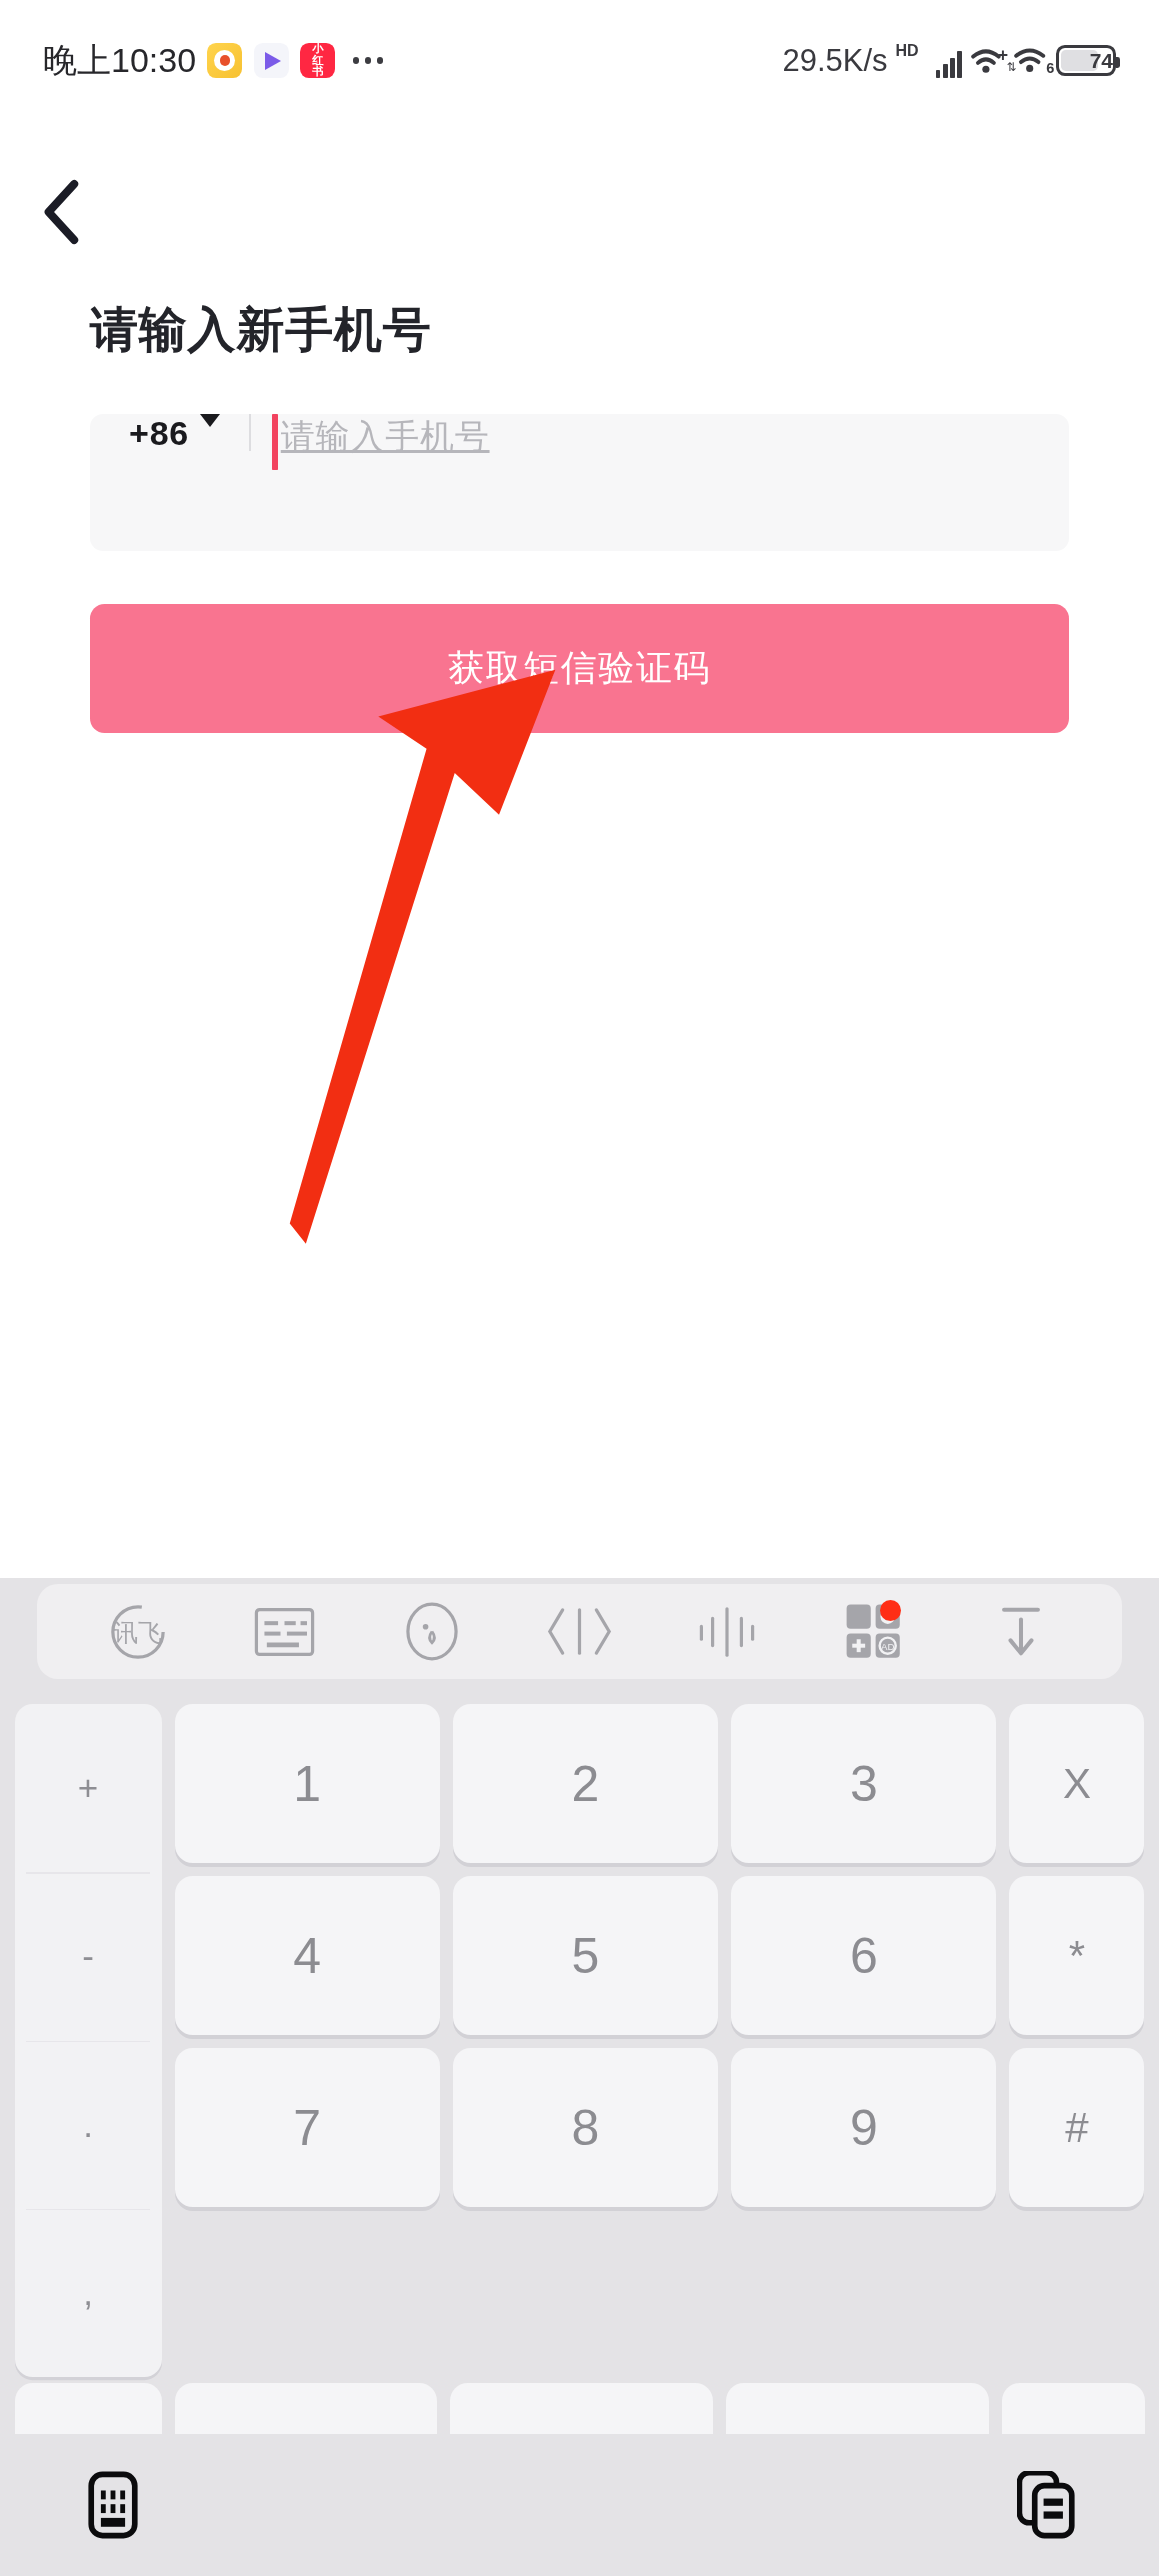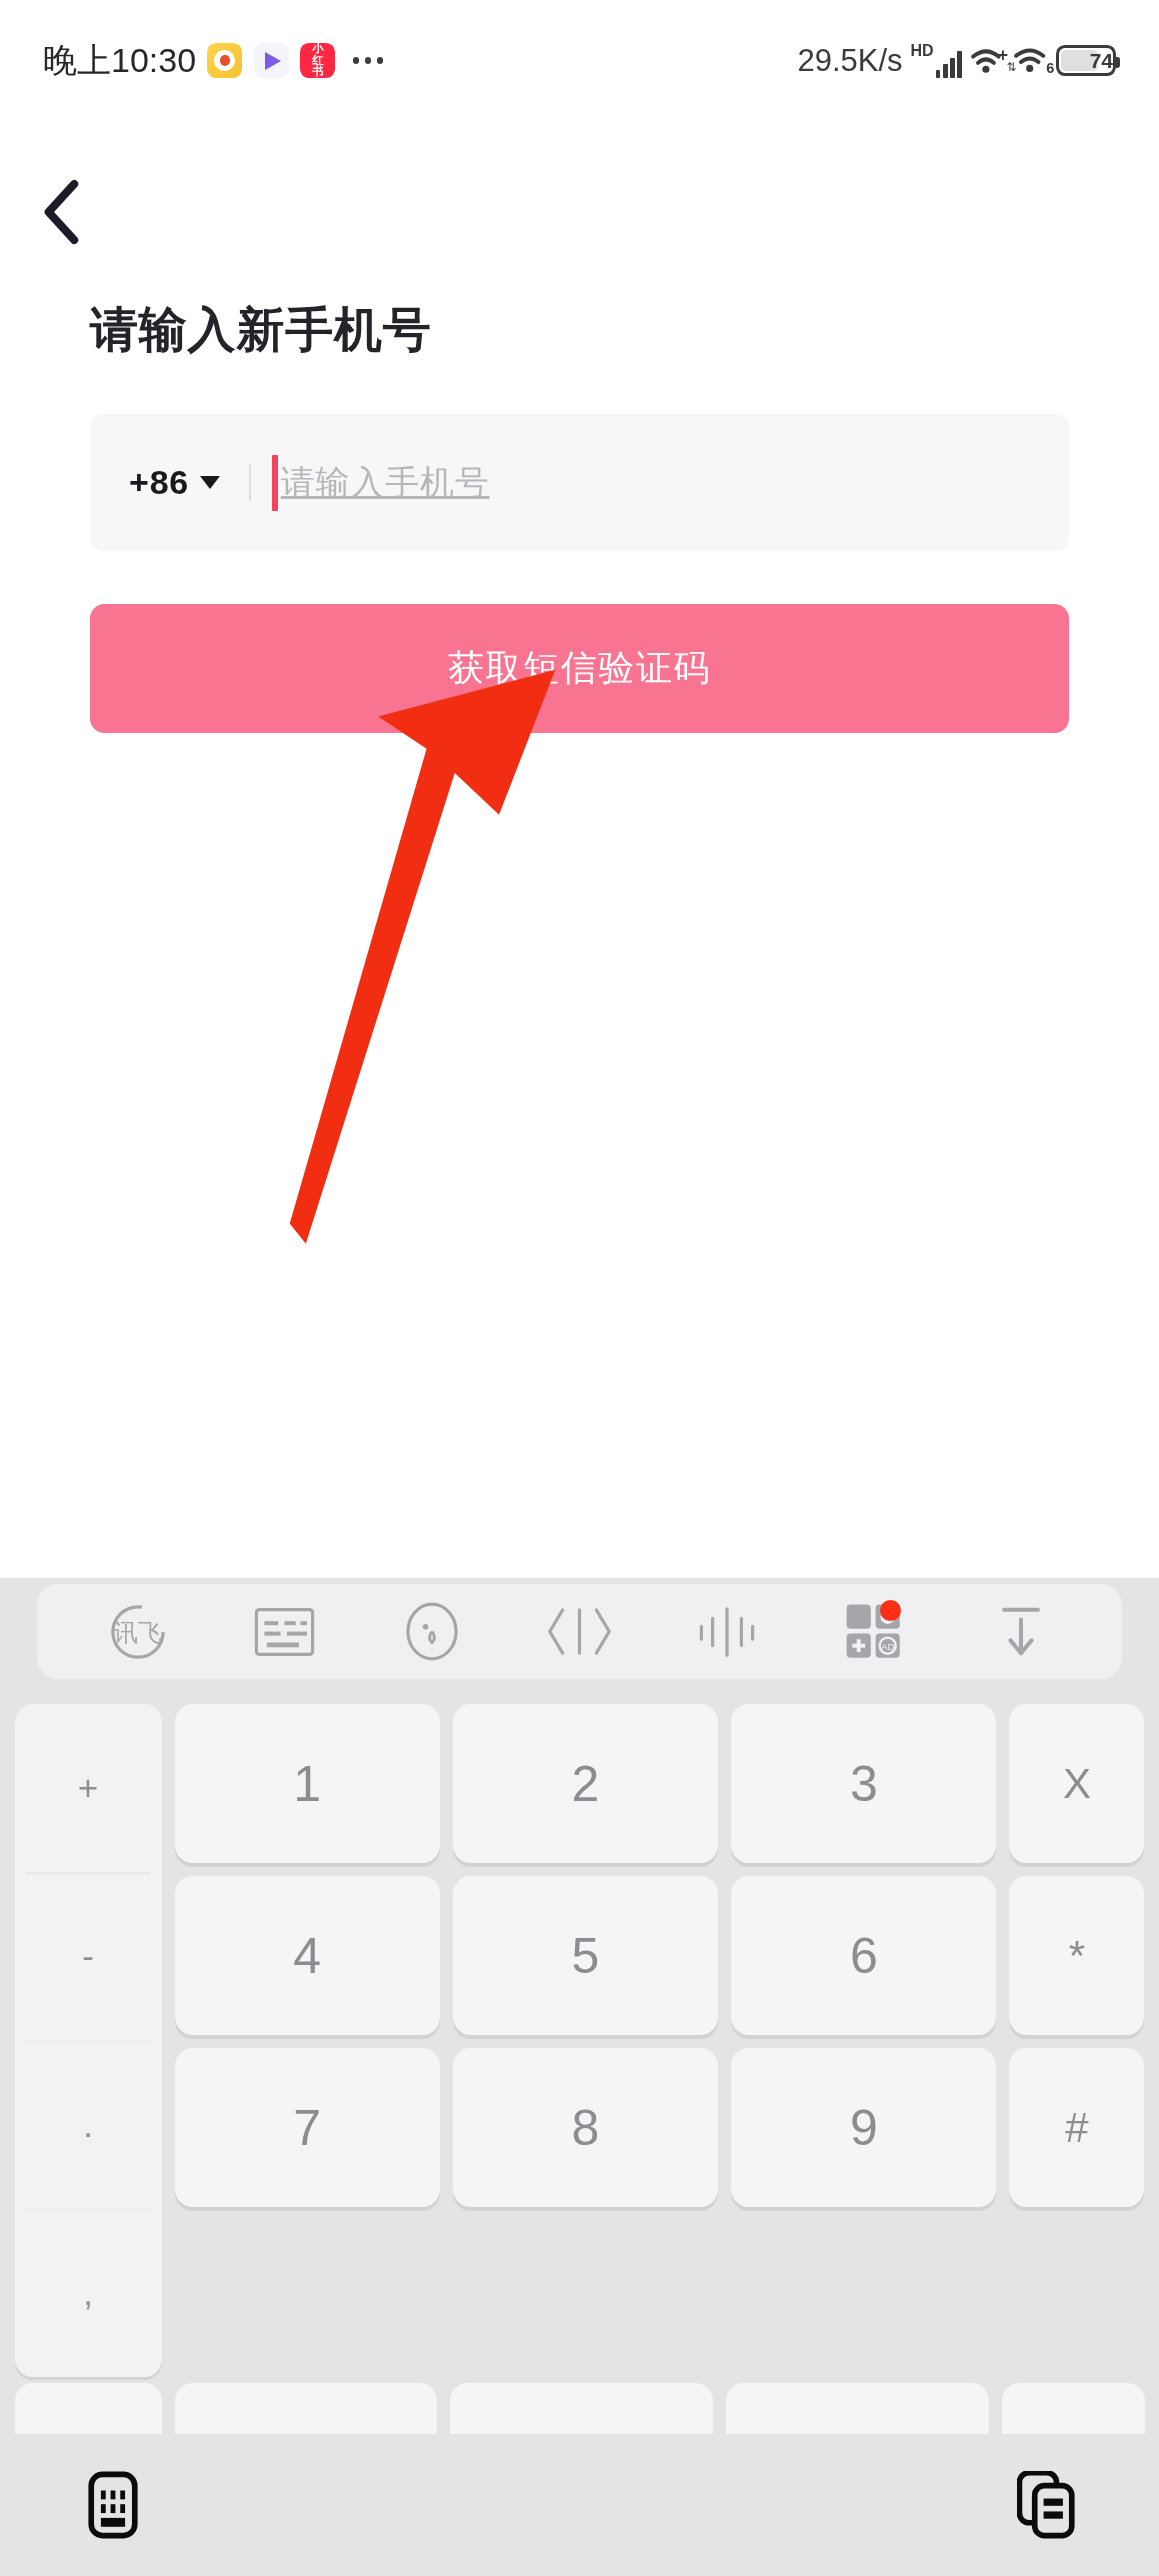--- a/index.html
+++ b/index.html
@@ -30,21 +30,21 @@
   .ic-player .tri{ width:0;height:0;border-left:16px solid #7B5BE8;
         border-top:9.7px solid transparent;border-bottom:9.7px solid transparent;
         position:relative; left:1.6px;}
   .ic-xhs{ background:#FF2742; font-size:11.3px; line-height:1.05; letter-spacing:-0.8px;
            writing-mode:horizontal-tb; padding:17px; text-align:center;}
   .sb-dots{ display:flex; gap:5.6px; margin-left:6.4px; }
   .sb-dots i{ width:6.4px;height:6.4px;border-radius:50%;background:#3c3c41;display:block;}
 
   .sb-right{ display:flex; align-items:center; gap:8px; }
   .sb-speed{ font-size:31px; color:#3a3a3f; }
-  .hd-wrap{ display:flex; align-items:flex-end; gap:2px; }
+  .hd-wrap{ display:flex; align-items:flex-end; gap:17px; }
   .hd-tag{ font-size:16px; font-weight:700; color:#3a3a3f; line-height:1; margin-bottom:19.3px;}
   .bars{ display:flex; align-items:flex-end; gap:2.4px; height:27px;}
   .bars i{ width:4.8px; background:#3a3a3f; border-radius:0.8px; display:block;}
   .bars i:nth-child(1){height:8px;}
   .bars i:nth-child(2){height:13.7px;}
   .bars i:nth-child(3){height:20px;}
   .bars i:nth-child(4){height:27px;}
   .wifi{ position:relative; width:35px;height:27px;}
   .wifi svg{ position:absolute; left:0; top:0; }
   .wplus{ position:absolute; right:-3.2px; top:-1.6px; font-size:17.7px; font-weight:700; color:#3a3a3f;}
@@ -63,21 +63,21 @@
             display:flex; align-items:center; justify-content:flex-start; }
   
   .content{ position:absolute; left:0; top:298px; width:1159px; }
   .title{ margin-left:90px; font-size:48px; font-weight:700; color:#23242A;
           letter-spacing:0.8px; }
   .subtitle{ margin-left:90px; margin-top:24px; font-size:28px; color:#8A8A90;
              letter-spacing:0.4px;}
 
   .field{ margin:52px 90px 0 90px; width:979px; height:137px;
           background:#F7F7F8; border-radius:13px; display:flex;
-          align-items:center; padding-left:39px;}
+          padding-left:39px;}
   .ccode{ font-size:34px; font-weight:700; color:#1A1A1E; letter-spacing:0.8px;}
   .caret-dn{ margin-left:11.3px; width:0;height:0;
              border-left:10.5px solid transparent;border-right:10.5px solid transparent;
              border-top:13px solid #1A1A1E;}
   .vdiv{ width:1.6px; height:37px; background:#DDDDE0; margin-left:29px;}
   .cursor{ width:5.6px; height:56px; background:#F2435F; margin-left:21px; border-radius:0.8px;}
   .ph{ font-size:34px; color:#B6B6BB; margin-left:3.2px; letter-spacing:0.8px;text-decoration:underline;}
 
   .cta{ margin:53px 90px 0 90px; width:979px; height:129px;
         background:#F97490; border-radius:14.5px; display:flex;

